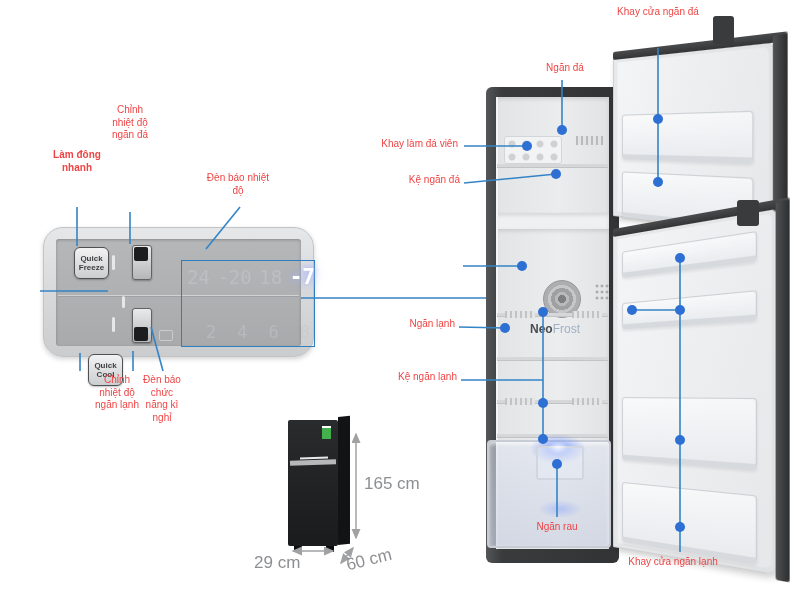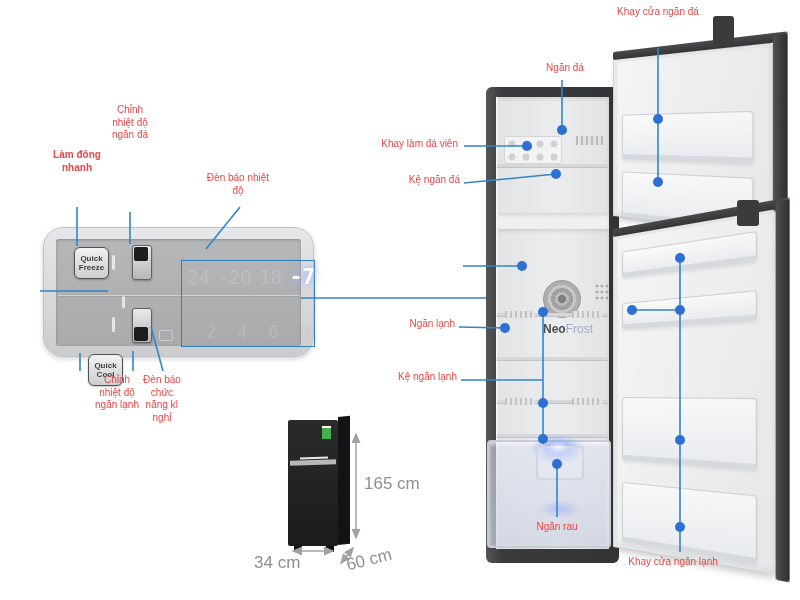--- a/index.html
+++ b/index.html
@@ -60,21 +60,21 @@
        background-image:radial-gradient(circle at 7px 7px,#d0d1d3 3px,transparent 4px);
        background-size:14px 13px;}
   .grille{position:absolute;left:576px;top:136px;width:30px;height:9px;
        background:repeating-linear-gradient(90deg,#b9babc 0 2px,#e2e3e5 2px 5px);}
   .fan{position:absolute;left:543px;top:280px;width:36px;height:36px;border-radius:50%;
        border:1px solid #97989a;
        background:radial-gradient(circle at 50% 50%,#7e7f81 0 4px,#b9babc 4px 7px,#9fa0a2 7px 11px,#c6c7c9 11px 14px,#adaeb0 14px 18px);}
   .snow{position:absolute;left:595px;top:284px;width:14px;height:18px;opacity:.8;
        background-image:radial-gradient(circle at 2px 2px,#9b9c9e 1.3px,transparent 1.7px);
        background-size:5px 6px;}
-  .brand{position:absolute;left:530px;top:322px;width:76px;text-align:center;font-size:12px;}
+  .brand{position:absolute;left:530px;top:322px;width:76px;font-size:12px;}
   .brand .b1{font-weight:bold;color:#4a4c4f;}
   .brand .b2{color:#9fb0c4;}
   .crisper{position:absolute;left:487px;top:440px;width:120px;height:104px;border-radius:4px;
        border:2px solid #c8ccd4;background:linear-gradient(180deg,rgba(224,229,241,.55),rgba(203,210,226,.7));
        box-shadow:inset 0 2px 4px rgba(255,255,255,.7);}
   .crisper-handle{position:absolute;left:536px;top:446px;width:44px;height:30px;border-radius:3px;
        border:2px solid #d2d6de;background:rgba(232,236,246,.5);}
   .glow{position:absolute;border-radius:50%;}
   .glow.g1{left:530px;top:434px;width:56px;height:30px;
        background:radial-gradient(closest-side,rgba(118,150,255,.95),rgba(118,150,255,0));}
@@ -269,16 +269,16 @@
   <div class="callout zlabels nowrap" style="left:557px;top:521px;transform:translateX(-50%);">Ngăn rau</div>
   <div class="callout zlabels" style="left:623px;top:556px;width:100px;">Khay cửa ngăn lạnh</div>
 
   <div class="callout zlabels" style="left:49px;top:149px;width:56px;font-weight:bold;">Làm đông nhanh</div>
   <div class="callout zlabels" style="left:105px;top:104px;width:50px;">Chỉnh nhiệt độ ngăn đá</div>
   <div class="callout zlabels" style="left:200px;top:172px;width:76px;">Đèn báo nhiệt độ</div>
   <div class="callout zlabels" style="left:140px;top:374px;width:44px;">Đèn báo chức năng kì nghỉ</div>
   <div class="callout zlabels" style="left:94px;top:374px;width:46px;">Chỉnh nhiệt độ ngăn lạnh</div>
 
   <div class="dim zlabels" style="left:364px;top:474px;">165 cm</div>
-  <div class="dim zlabels" style="left:254px;top:553px;">34 cm</div>
+  <div class="dim zlabels" style="left:254px;top:553px;">29 cm</div>
   <div class="dim zlabels" style="left:346px;top:550px;transform:rotate(-14deg);">60 cm</div>
 
 </div>
 
 </body></html>

